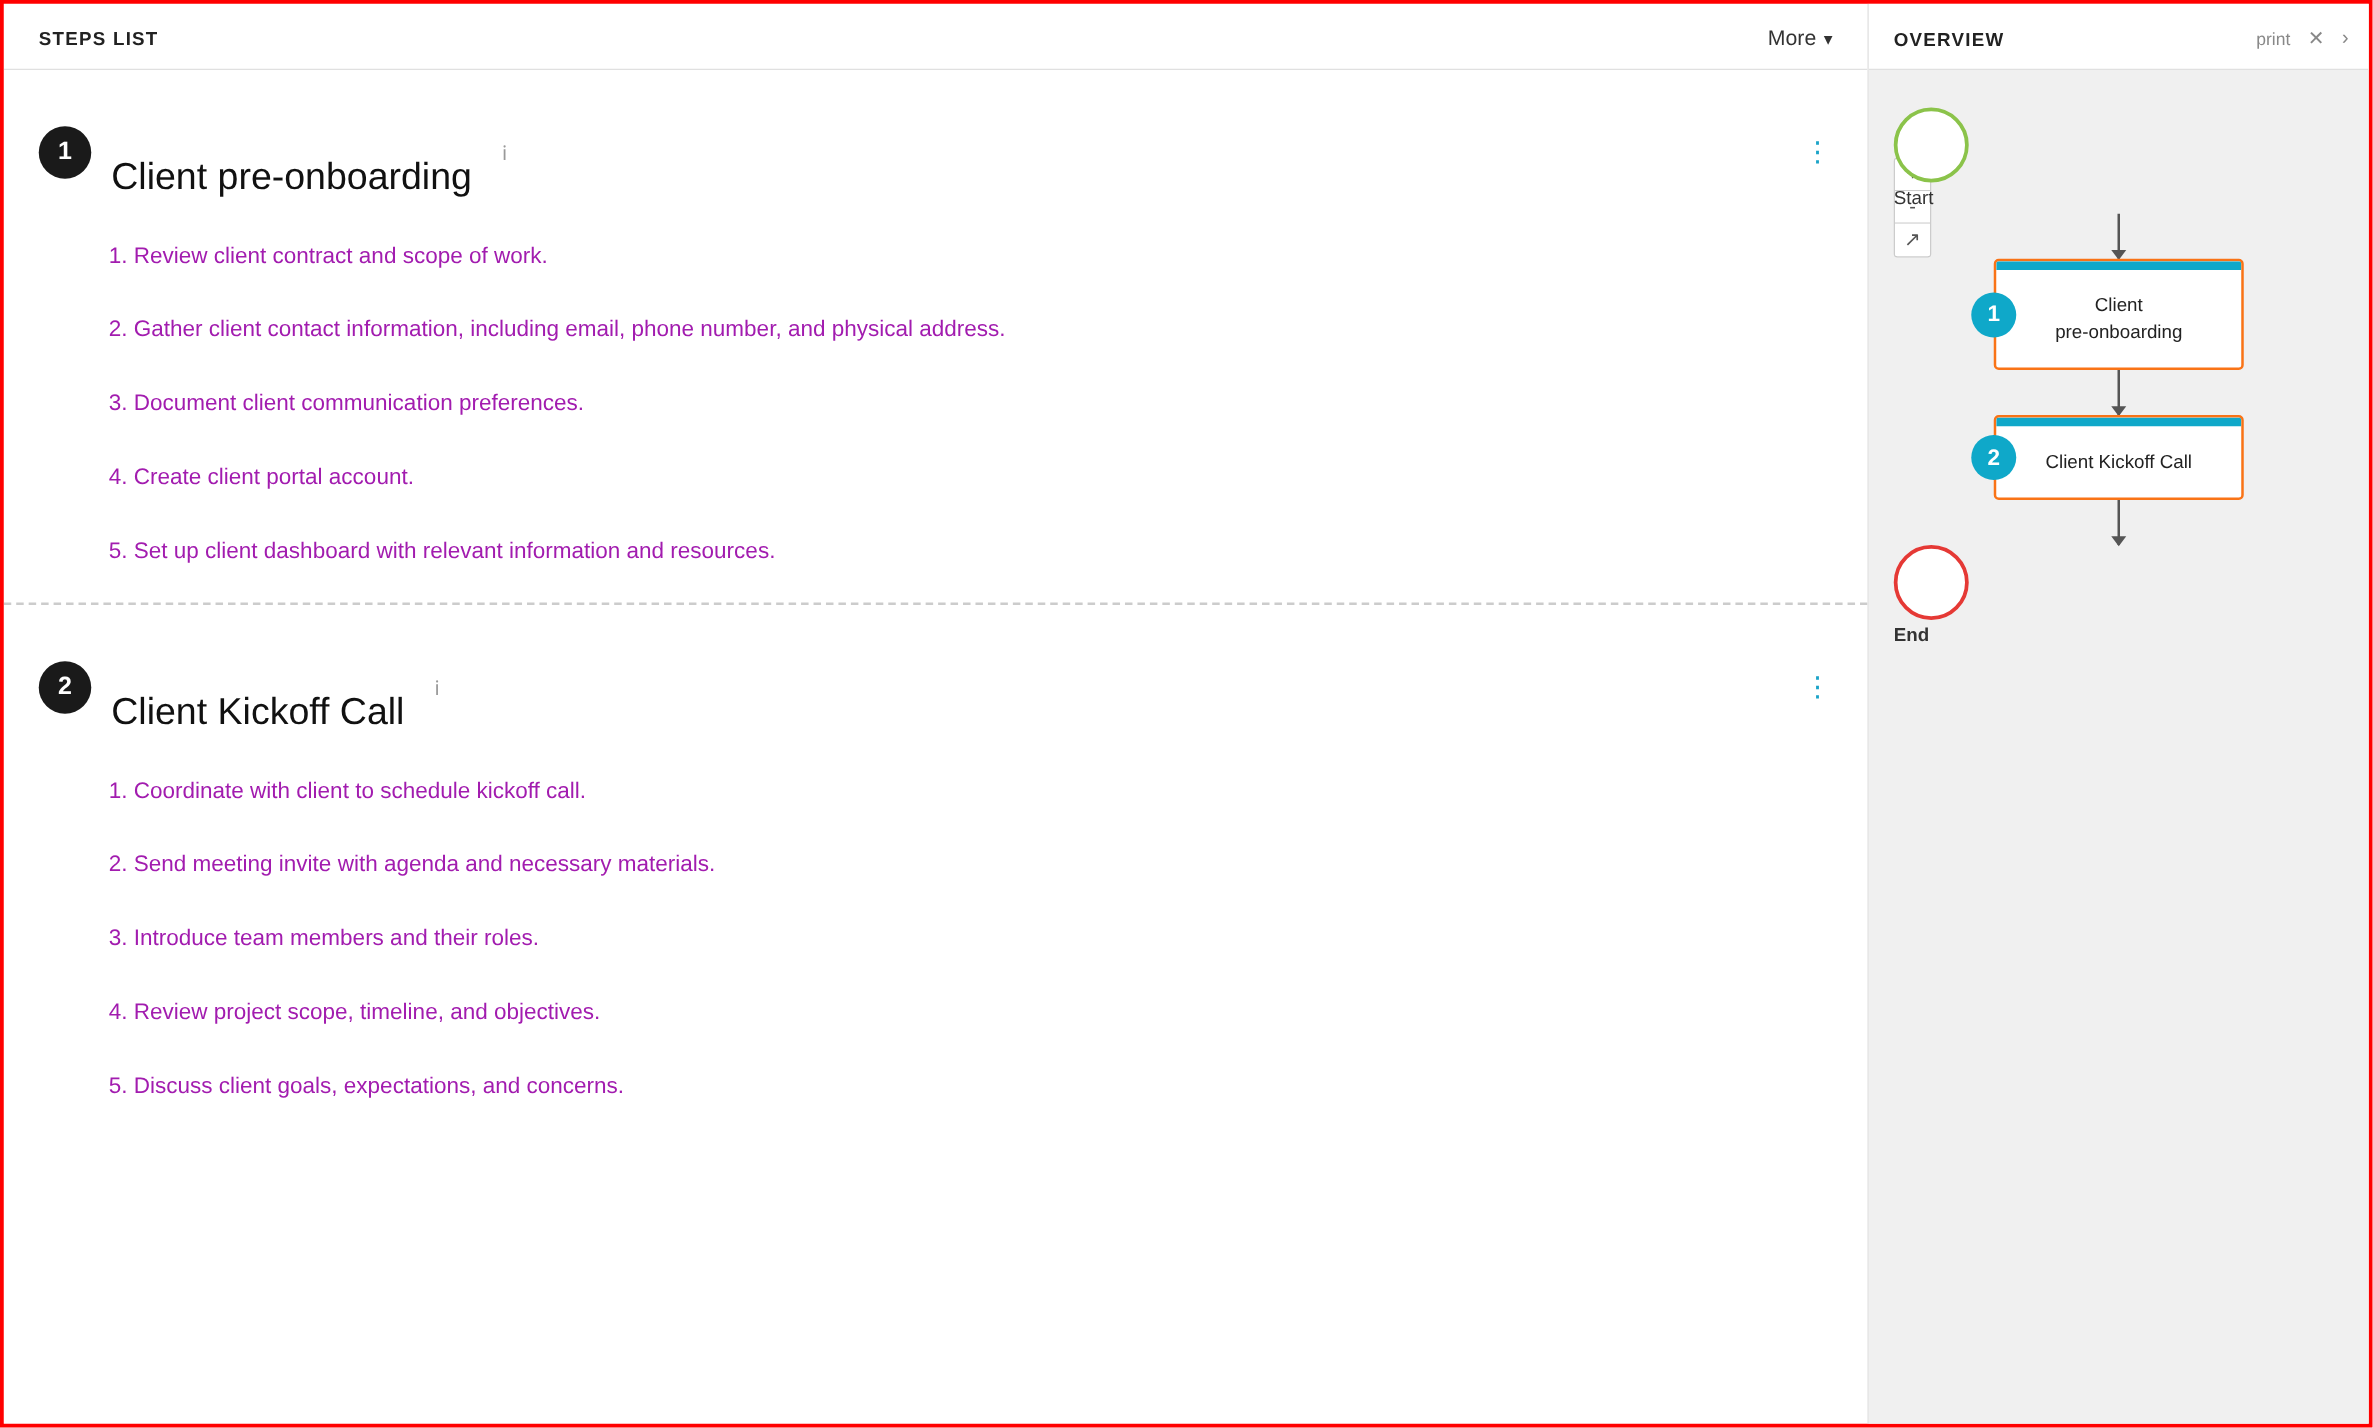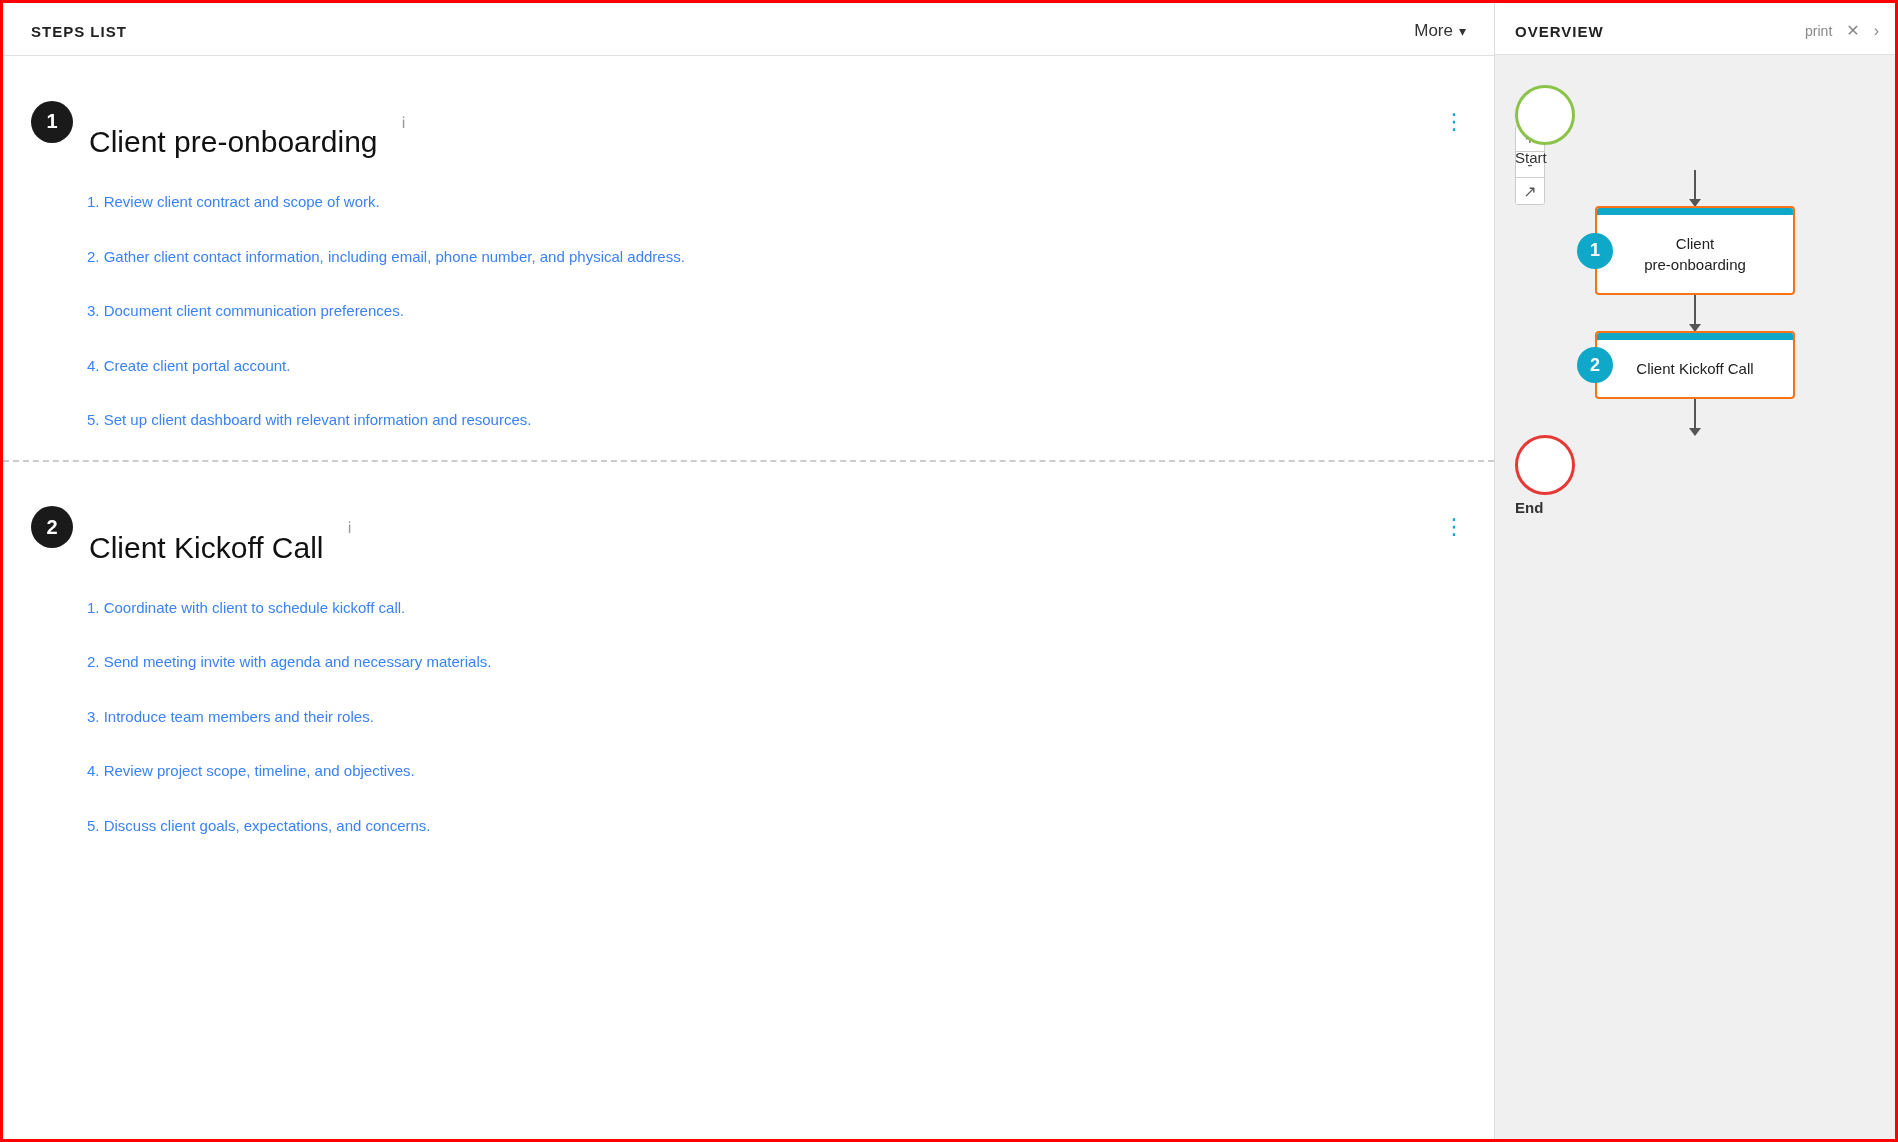--- a/index.html
+++ b/index.html
@@ -109,22 +109,22 @@
       color: #1aa3c8;
       font-size: 22px;
       cursor: pointer;
       letter-spacing: 1px;
     }
     .step-items {
       list-style: none;
       padding-left: 56px;
     }
     .step-items li {
-      font-size: 15px;
-      color: #3b82f6;
+      font-size: 18px;
+      color: #a21caf;
       margin-bottom: 7px;
       line-height: 1.5;
       margin-top: 32px;
     }
     
     .overview-panel {
       width: 400px;
       background: #f0f0f0;
       display: flex;
       flex-direction: column;

